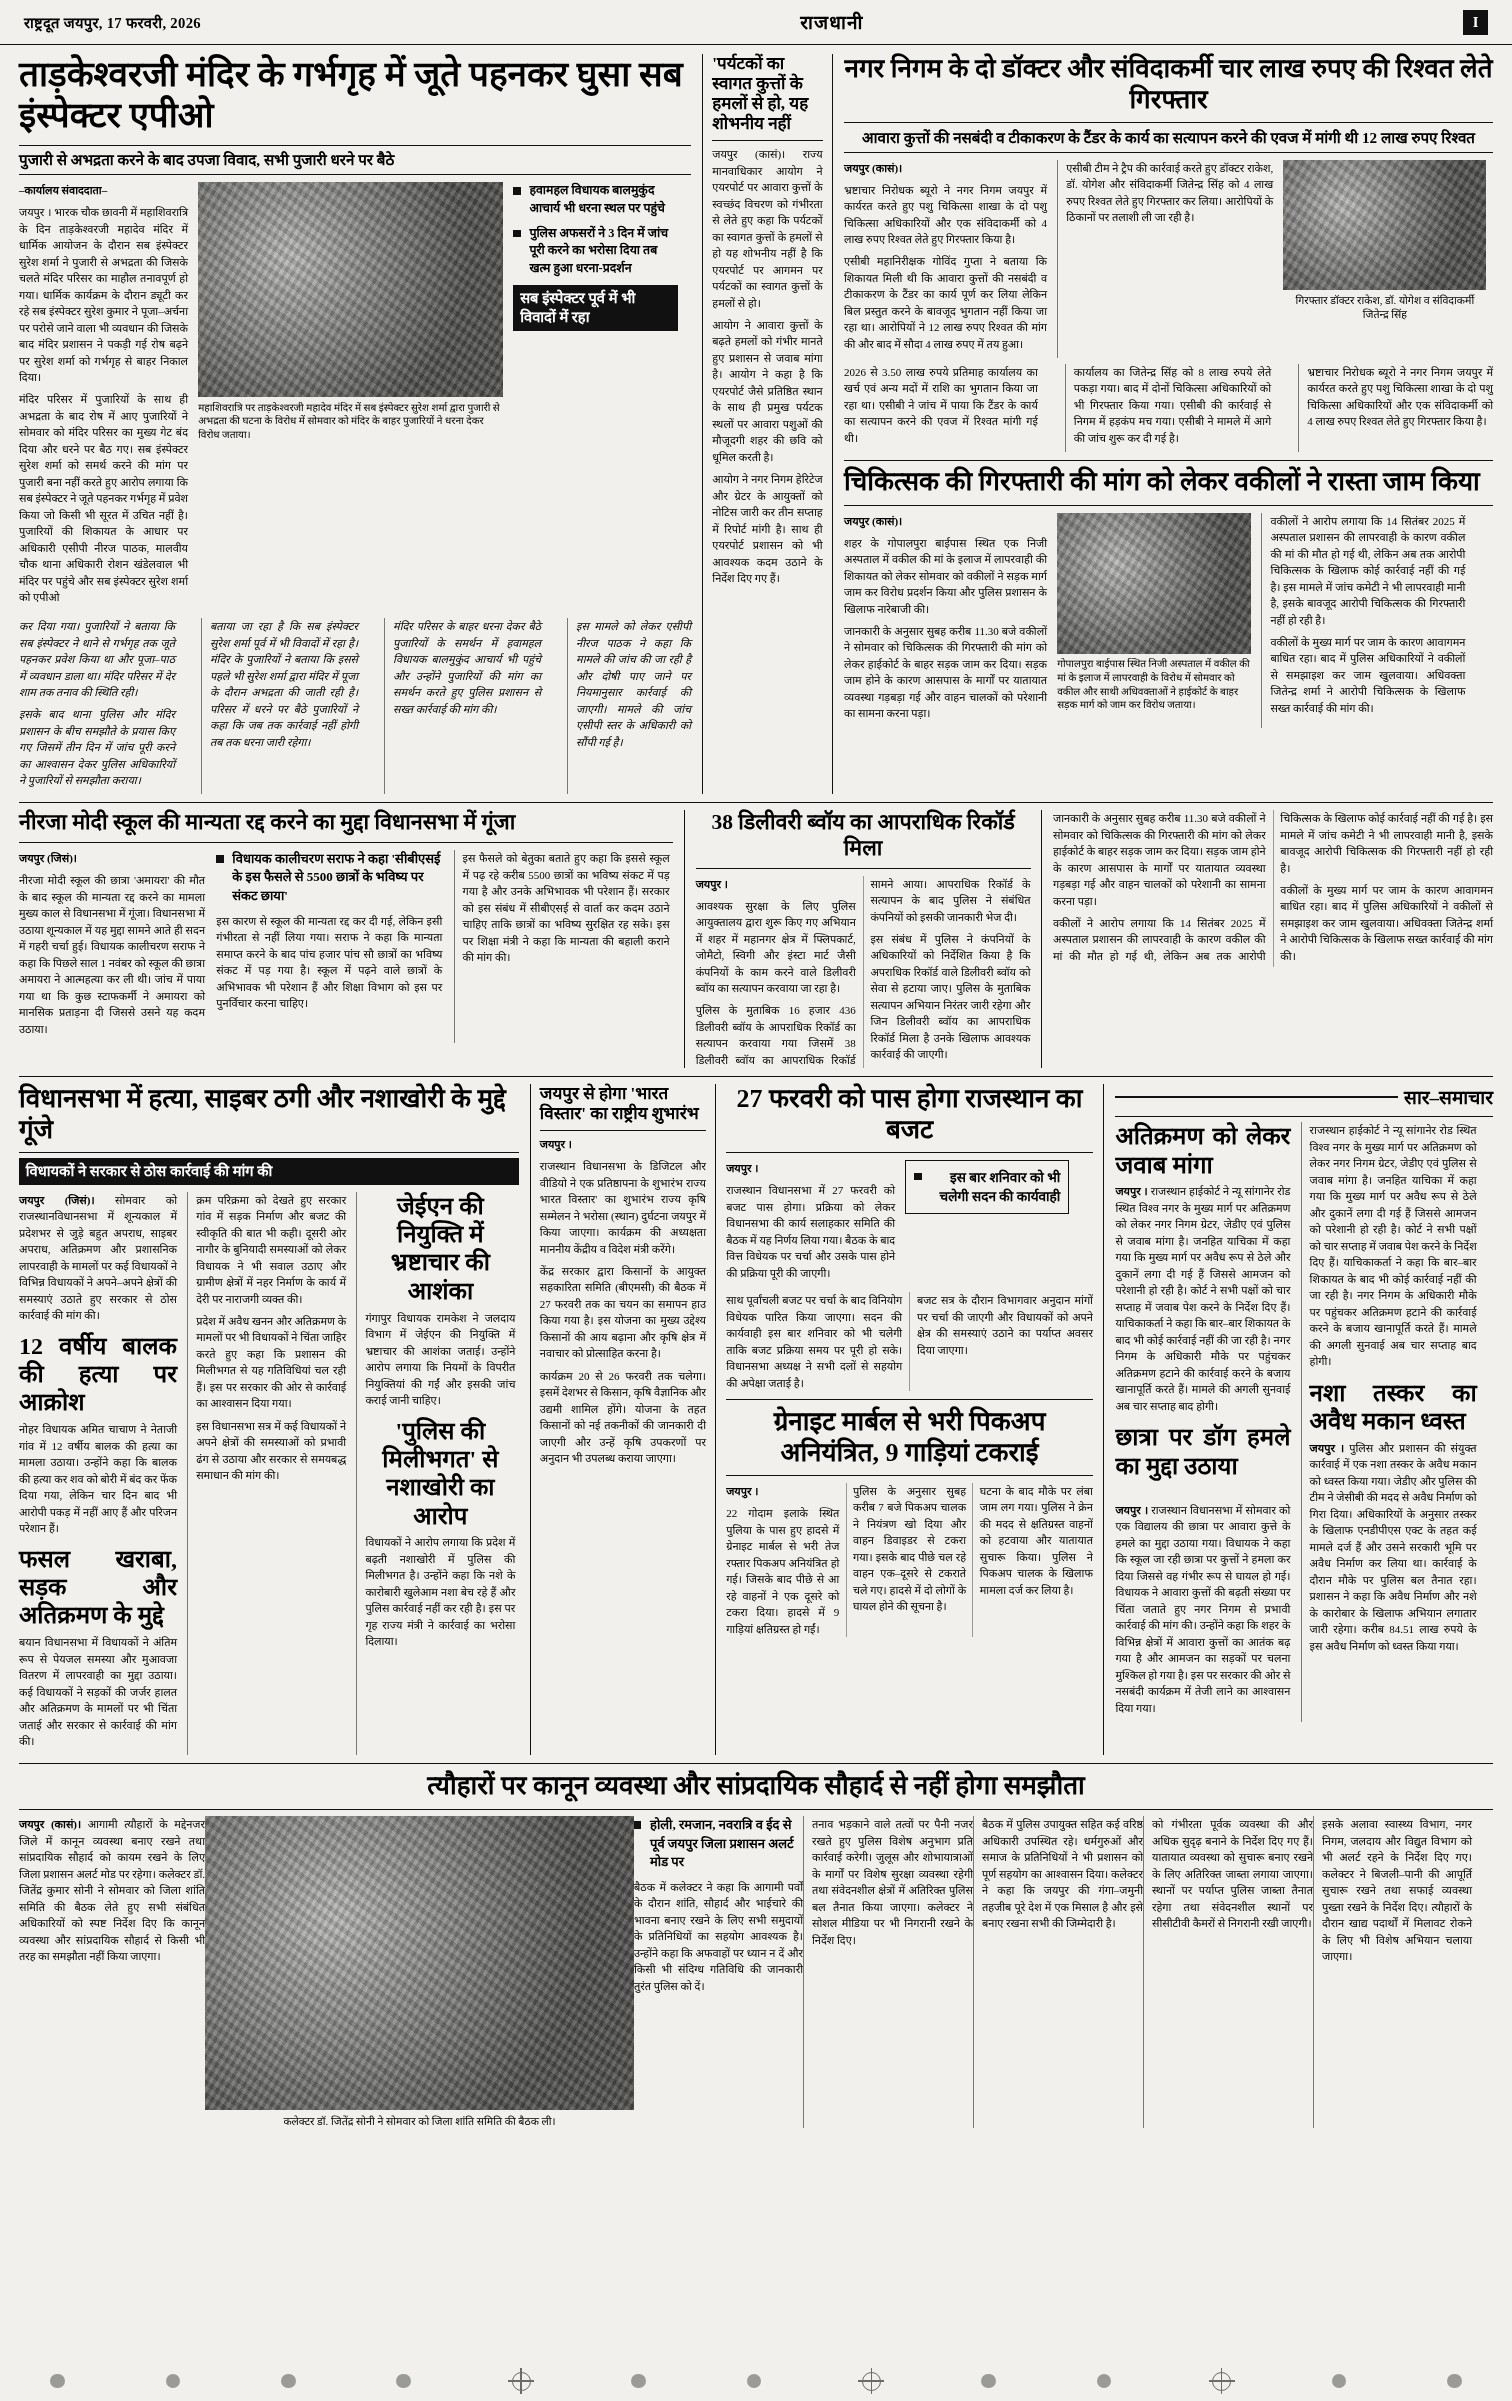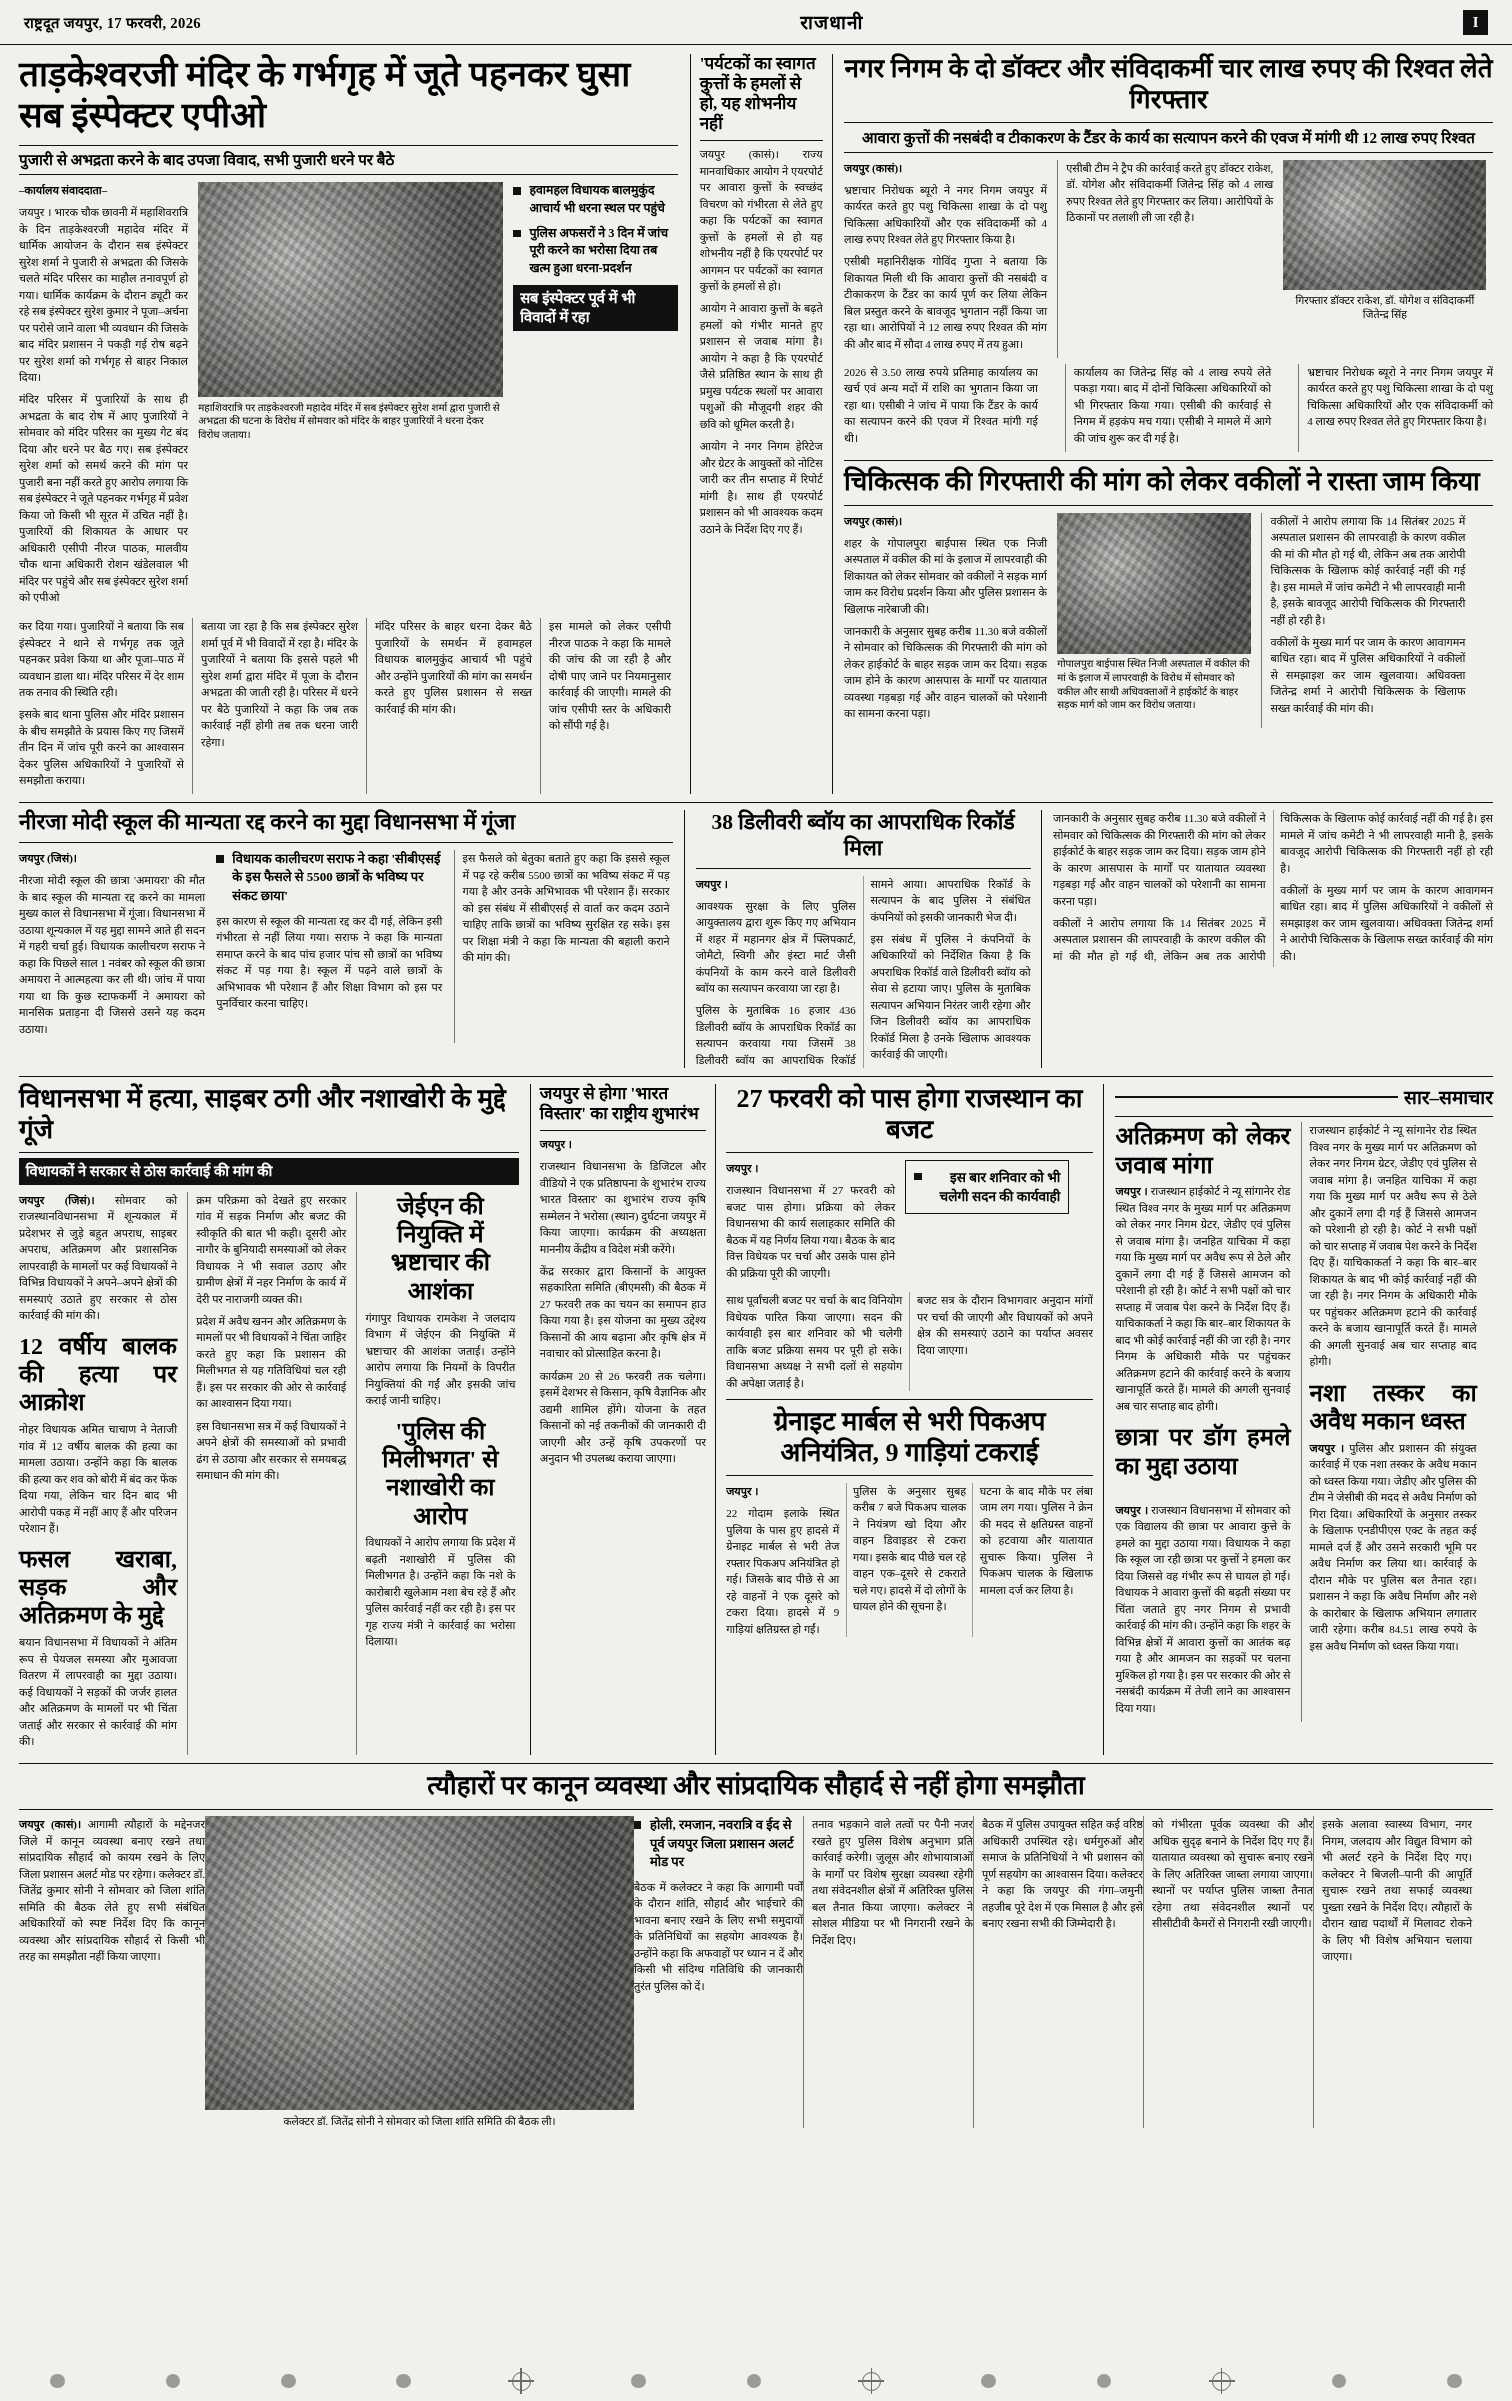--- a/index.html
+++ b/index.html
@@ -118,21 +118,21 @@
             <div class="bullets">
               <ul>
                 <li>हवामहल विधायक बालमुकुंद आचार्य भी धरना स्थल पर पहुंचे</li>
                 <li>पुलिस अफसरों ने 3 दिन में जांच पूरी करने का भरोसा दिया तब खत्म हुआ धरना-प्रदर्शन</li>
               </ul>
             </div>
             <div class="sub" style="margin-top:5.6px;">सब इंस्पेक्टर पूर्व में भी विवादों में रहा</div>
           </div>
         </div>
 
-        <div class="row" style="gap:8px; margin-top:6.8px;">
+        <div class="row" style="gap:26px; margin-top:6.8px;font-style:italic;">
           <div style="width:165px;" class="body">
               <p>कर दिया गया। पुजारियों ने बताया कि सब इंस्पेक्टर ने थाने से गर्भगृह तक जूते पहनकर प्रवेश किया था और पूजा–पाठ में व्यवधान डाला था। मंदिर परिसर में देर शाम तक तनाव की स्थिति रही।</p>
               <p>इसके बाद थाना पुलिस और मंदिर प्रशासन के बीच समझौते के प्रयास किए गए जिसमें तीन दिन में जांच पूरी करने का आश्वासन देकर पुलिस अधिकारियों ने पुजारियों से समझौता कराया।</p>
             </div>
           <div style="width:165px;" class="body colsep">
               <p style="padding-left:8px">बताया जा रहा है कि सब इंस्पेक्टर सुरेश शर्मा पूर्व में भी विवादों में रहा है। मंदिर के पुजारियों ने बताया कि इससे पहले भी सुरेश शर्मा द्वारा मंदिर में पूजा के दौरान अभद्रता की जाती रही है। परिसर में धरने पर बैठे पुजारियों ने कहा कि जब तक कार्रवाई नहीं होगी तब तक धरना जारी रहेगा।</p>
             </div>
           <div style="width:165px;" class="body colsep">
               <p style="padding-left:8px">मंदिर परिसर के बाहर धरना देकर बैठे पुजारियों के समर्थन में हवामहल विधायक बालमुकुंद आचार्य भी पहुंचे और उन्होंने पुजारियों की मांग का समर्थन करते हुए पुलिस प्रशासन से सख्त कार्रवाई की मांग की।</p>
             </div>
@@ -173,21 +173,21 @@
                   <div class="grain"></div>
                 </div>
               <div class="capc">गिरफ्तार डॉक्टर राकेश, डॉ. योगेश व संविदाकर्मी जितेन्द्र सिंह</div>
             </div>
           </div>
           <div class="row" style="gap:27px; margin-top:5.6px;">
             <div style="width:203px;" class="body">
                 <p>2026 से 3.50 लाख रुपये प्रतिमाह कार्यालय का खर्च एवं अन्य मदों में राशि का भुगतान किया जा रहा था। एसीबी ने जांच में पाया कि टैंडर के कार्य का सत्यापन करने की एवज में रिश्वत मांगी गई थी।</p>
               </div>
             <div style="width:215px;" class="body colsep">
-                <p style="padding-left:8px">कार्यालय का जितेन्द्र सिंह को 4 लाख रुपये लेते पकड़ा गया। बाद में दोनों चिकित्सा अधिकारियों को भी गिरफ्तार किया गया। एसीबी की कार्रवाई से निगम में हड़कंप मच गया। एसीबी ने मामले में आगे की जांच शुरू कर दी गई है।</p>
+                <p style="padding-left:8px">कार्यालय का जितेन्द्र सिंह को 8 लाख रुपये लेते पकड़ा गया। बाद में दोनों चिकित्सा अधिकारियों को भी गिरफ्तार किया गया। एसीबी की कार्रवाई से निगम में हड़कंप मच गया। एसीबी ने मामले में आगे की जांच शुरू कर दी गई है।</p>
               </div>
             <div style="width:203px;" class="body colsep">
                 <p style="padding-left:8px">भ्रष्टाचार निरोधक ब्यूरो ने नगर निगम जयपुर में कार्यरत करते हुए पशु चिकित्सा शाखा के दो पशु चिकित्सा अधिकारियों और एक संविदाकर्मी को 4 लाख रुपए रिश्वत लेते हुए गिरफ्तार किया है।</p>
               </div>
           </div>
         </div>
 
         <div class="section">
           <div class="hl h2">चिकित्सक की गिरफ्तारी की मांग को लेकर वकीलों ने रास्ता जाम किया</div>
           <div style="border-top:1.1px solid #111; margin:6.8px 0;"></div>

